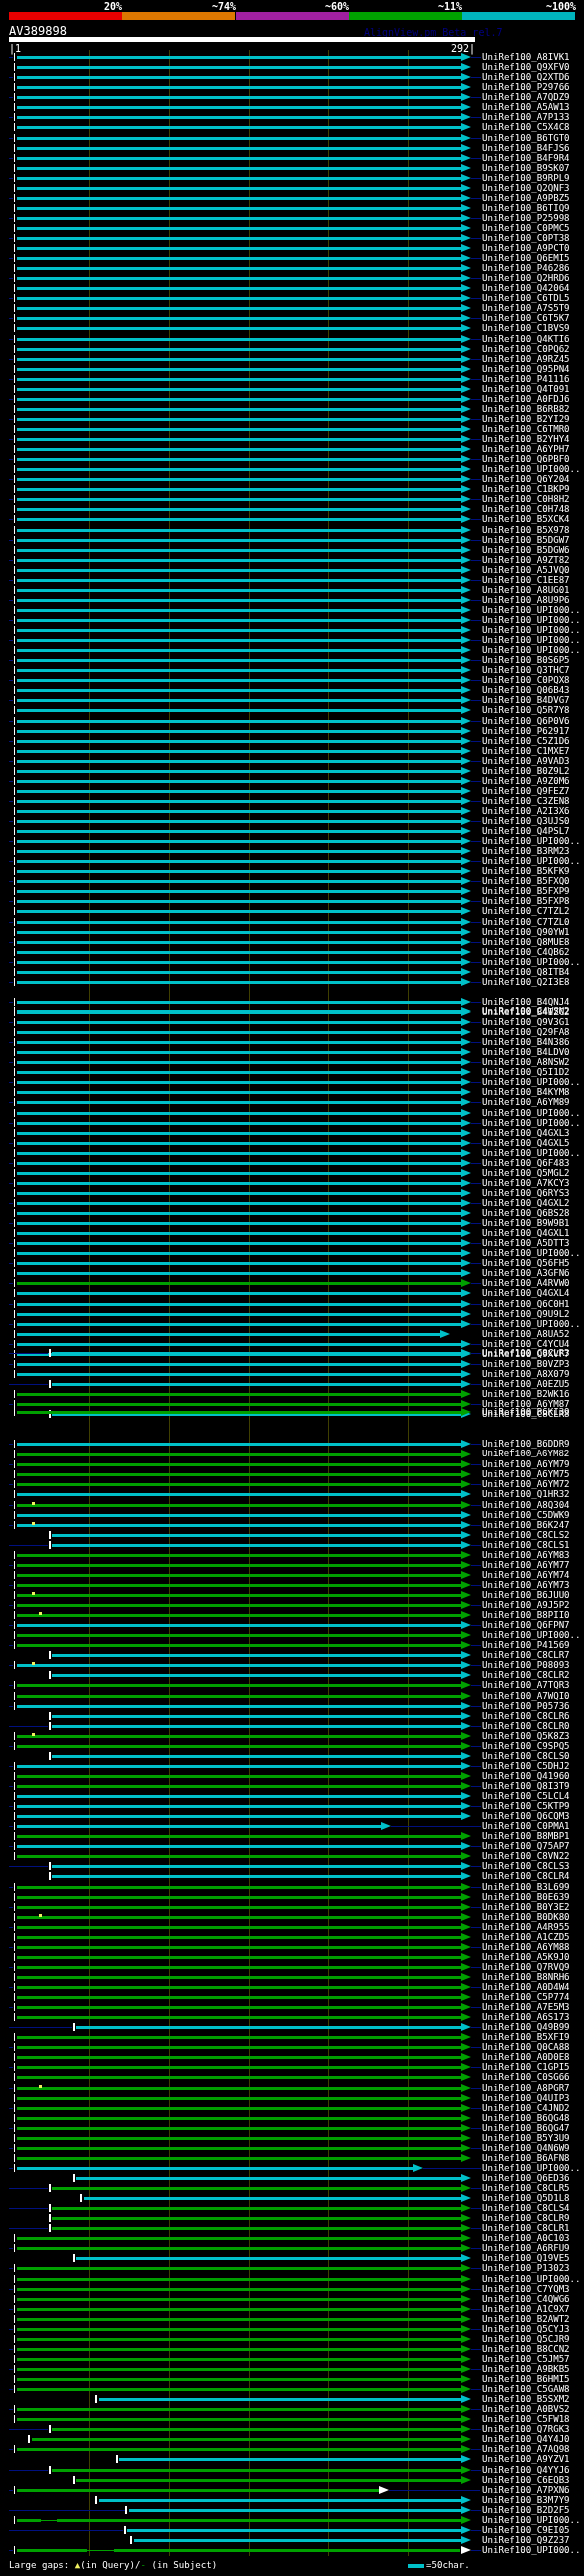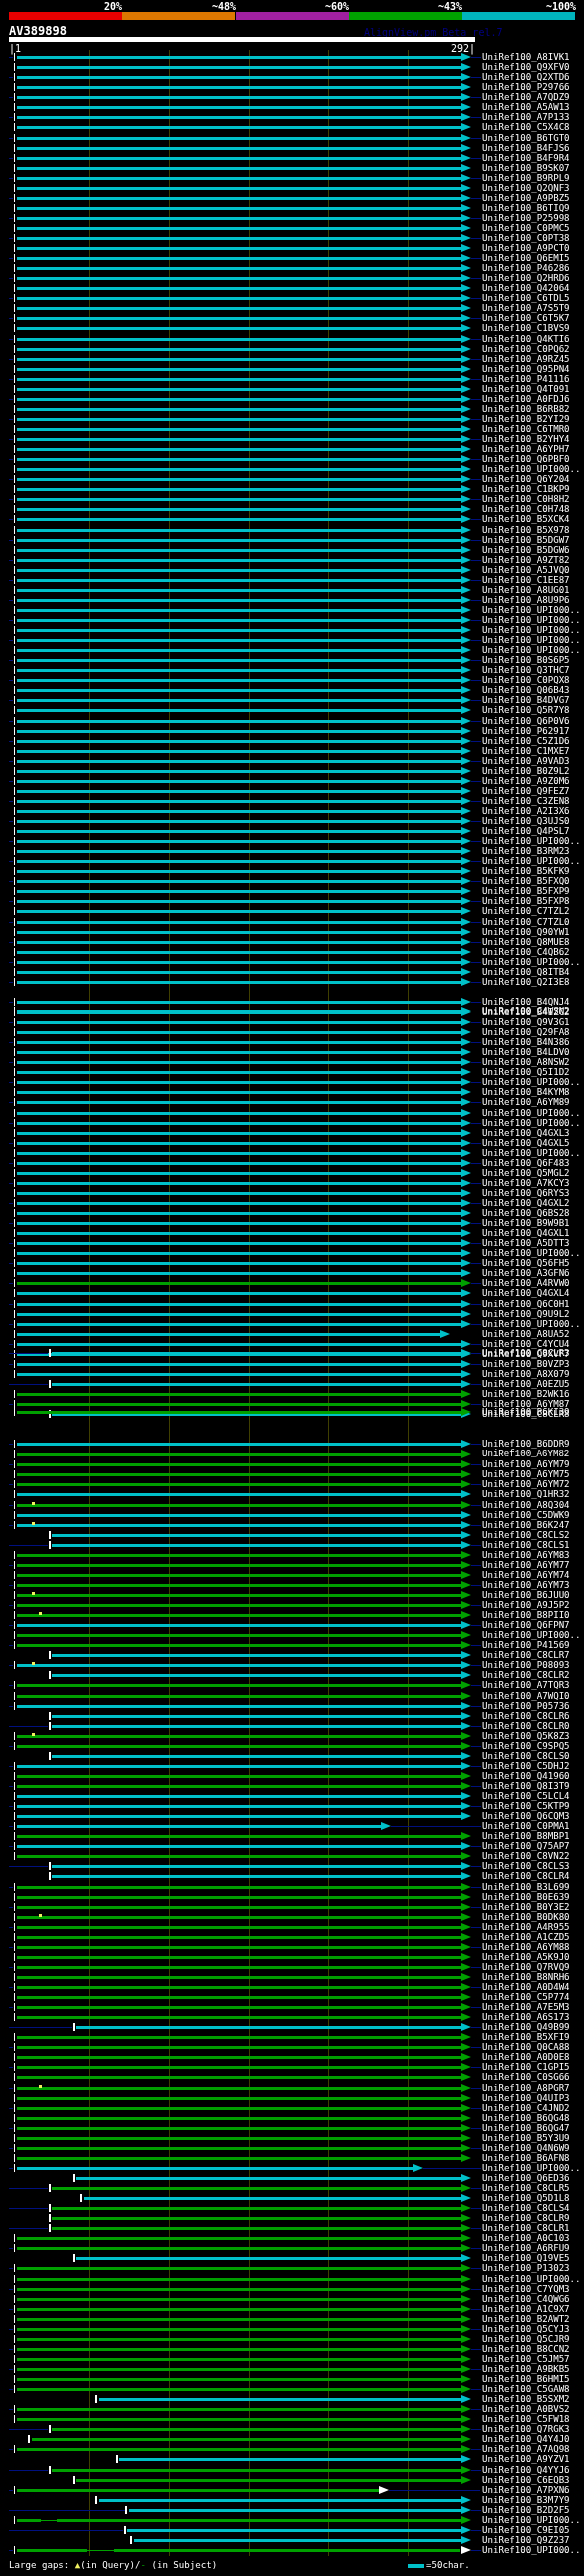--- a/index.html
+++ b/index.html
@@ -1,20 +1,20 @@
 <!DOCTYPE html>
 <html style="font-size:14.6px"><head>
 <meta charset="utf-8">
 <style>
   html,body{margin:0;padding:0;background:#000;}
   #canvas{position:relative;width:585px;height:2576px;background:#000;overflow:hidden;
           font-family:"DejaVu Sans Mono",monospace;}
   .scale-label{position:absolute;top:0.9px;height:11px;font-size:10px;font-weight:bold;color:#fff;text-align:right;}
   .scale-seg{position:absolute;top:12px;height:8.2px;}
-  #title{position:absolute;left:9.1px;top:24px;font-size:12px;font-weight:bold;color:#fff;}
+  #title{position:absolute;left:9.1px;top:24px;font-size:12px;font-weight:normal;color:#fff;}
   #watermark{position:absolute;left:364px;top:27.4px;font-size:10px;color:#000080;}
   #query-bar{position:absolute;left:9.1px;top:37px;width:466px;height:4.6px;background:#fff;}
   #ruler-start{position:absolute;left:9.1px;top:43px;font-size:10px;color:#fff;}
   #ruler-end{position:absolute;left:384px;top:43px;width:91px;text-align:right;font-size:10px;color:#fff;}
   .gridline{position:absolute;top:50px;width:0.9px;height:2506px;background:#3f3f00;}
   .row{position:absolute;left:0;width:585px;height:10px;}
   .hit-label{position:absolute;left:482px;top:0;font-size:9.1px;line-height:10px;color:#fff;white-space:pre;cursor:pointer;}
   .bar{position:absolute;top:3.7px;height:3.7px;}
   .thin{position:absolute;top:4.6px;height:0.9px;}
   .lead,.trail{position:absolute;top:4.6px;height:1.8px;}
@@ -32,23 +32,23 @@
 <div id="canvas">
   <div id="scale-bar">
       <div class="scale-seg" style="left: 9.1px; width: 113px; background: rgb(232, 0, 0);"></div>
       <div class="scale-seg" style="left: 122px; width: 113px; background: rgb(221, 119, 0);"></div>
       <div class="scale-seg" style="left: 236px; width: 113px; background: rgb(160, 32, 160);"></div>
       <div class="scale-seg" style="left: 349px; width: 113px; background: rgb(0, 160, 0);"></div>
       <div class="scale-seg" style="left: 462px; width: 113px; background: rgb(0, 180, 188);"></div>
     </div>
   <div id="scale-labels">
       <div class="scale-label" style="left: -46px; width: 168px;">20%</div>
-      <div class="scale-label" style="left: 68px; width: 168px;">~48%</div>
+      <div class="scale-label" style="left: 68px; width: 168px;">~74%</div>
       <div class="scale-label" style="left: 181px; width: 168px;">~60%</div>
-      <div class="scale-label" style="left: 294px; width: 168px;">~43%</div>
+      <div class="scale-label" style="left: 294px; width: 168px;">~11%</div>
       <div class="scale-label" style="left: 408px; width: 168px;">~100%</div>
     </div>
   <div id="title">AV389898</div>
   <div id="watermark">AlignView.pm Beta rel.7</div>
   <div id="query-bar"></div>
   <div id="ruler-start">|1</div>
   <div id="ruler-end">292|</div>
   <div id="gridlines">
       <div class="gridline" style="left: 89px;"></div>
       <div class="gridline" style="left: 169px;"></div>

